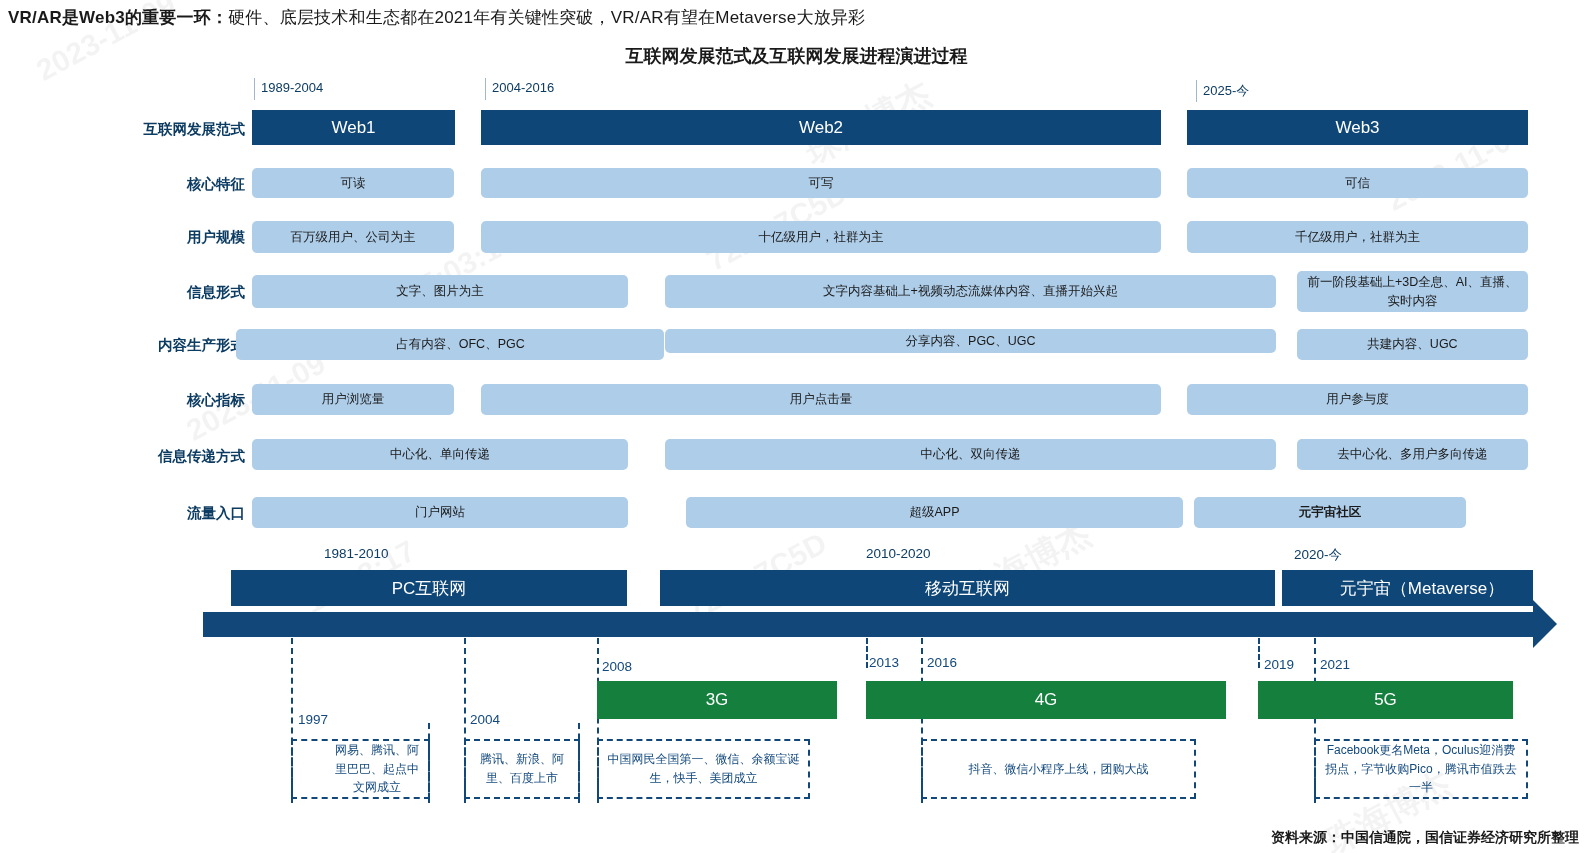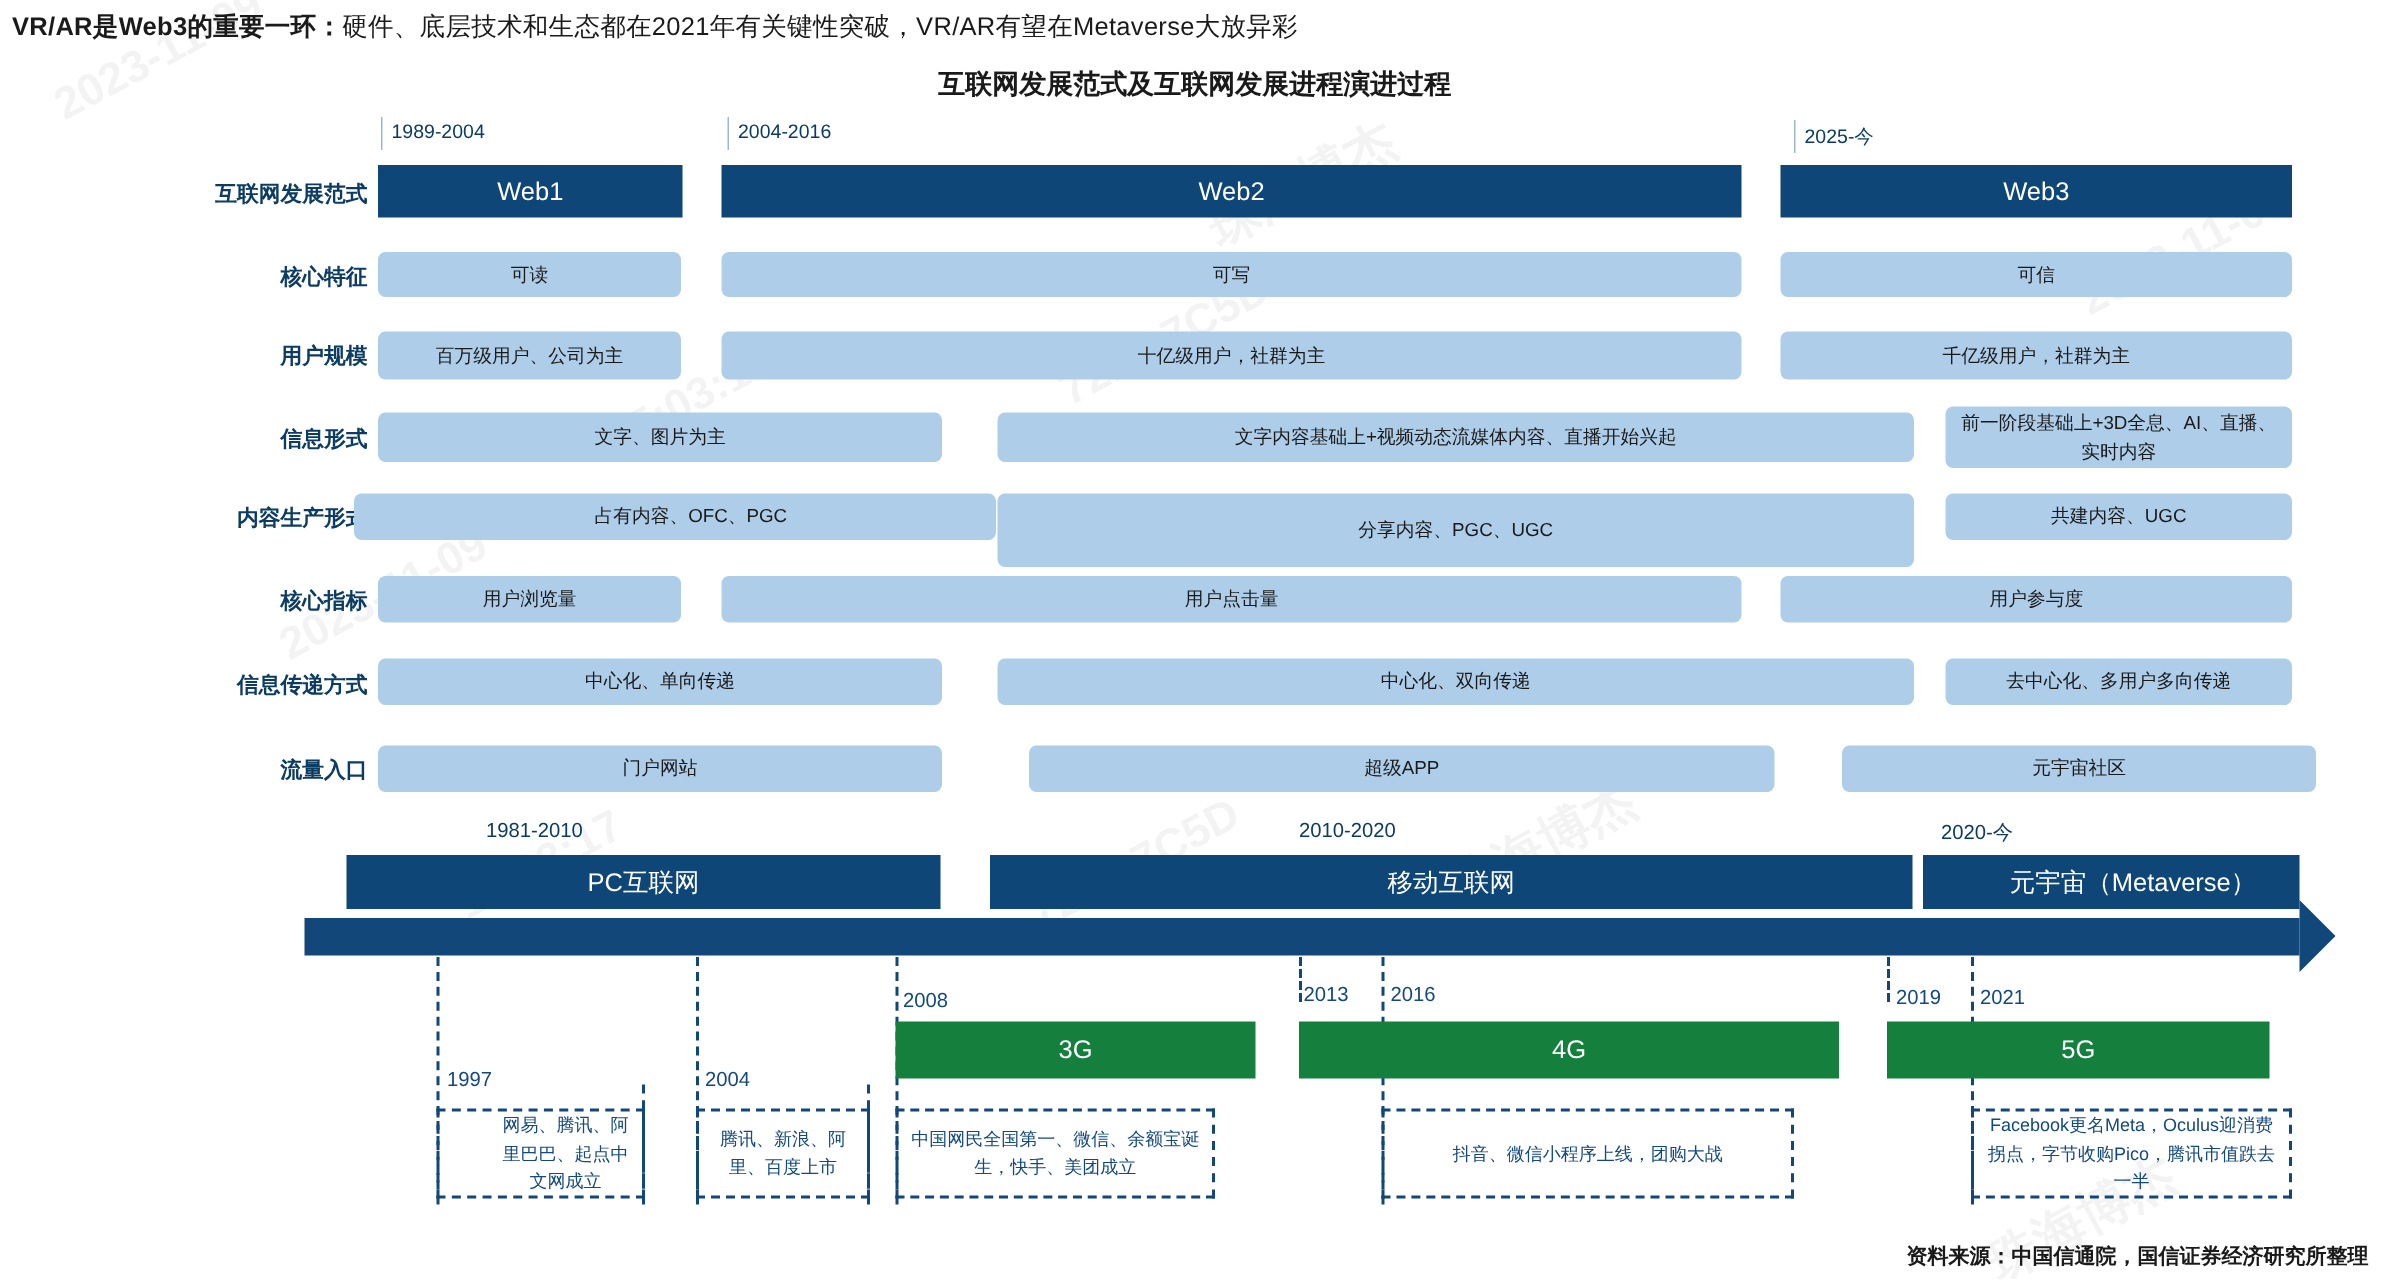--- a/index.html
+++ b/index.html
@@ -101,34 +101,34 @@
 
 <div class="lightbar" style="left:252px;top:221px;width:202px;height:32px;">百万级用户、公司为主</div>
 <div class="lightbar" style="left:481px;top:221px;width:680px;height:32px;">十亿级用户，社群为主</div>
 <div class="lightbar" style="left:1187px;top:221px;width:341px;height:32px;">千亿级用户，社群为主</div>
 
 <div class="lightbar" style="left:252px;top:275px;width:376px;height:33px;">文字、图片为主</div>
 <div class="lightbar" style="left:665px;top:275px;width:611px;height:33px;">文字内容基础上+视频动态流媒体内容、直播开始兴起</div>
 <div class="lightbar" style="left:1297px;top:271px;width:231px;height:41px;">前一阶段基础上+3D全息、AI、直播、实时内容</div>
 
 <div class="lightbar" style="left:236px;top:329px;width:428px;height:31px;padding-left:29px;">占有内容、OFC、PGC</div>
-<div class="lightbar" style="left:665px;top:329px;width:611px;height:49px;">分享内容、PGC、UGC</div>
+<div class="lightbar" style="left:665px;top:329px;width:611px;height:24px;">分享内容、PGC、UGC</div>
 <div class="lightbar" style="left:1297px;top:329px;width:231px;height:31px;">共建内容、UGC</div>
 
 <div class="lightbar" style="left:252px;top:384px;width:202px;height:31px;">用户浏览量</div>
 <div class="lightbar" style="left:481px;top:384px;width:680px;height:31px;">用户点击量</div>
 <div class="lightbar" style="left:1187px;top:384px;width:341px;height:31px;">用户参与度</div>
 
 <div class="lightbar" style="left:252px;top:439px;width:376px;height:31px;">中心化、单向传递</div>
 <div class="lightbar" style="left:665px;top:439px;width:611px;height:31px;">中心化、双向传递</div>
 <div class="lightbar" style="left:1297px;top:439px;width:231px;height:31px;">去中心化、多用户多向传递</div>
 
 <div class="lightbar" style="left:252px;top:497px;width:376px;height:31px;">门户网站</div>
 <div class="lightbar" style="left:665px;top:497px;width:497px;height:31px;margin-left:21px;">超级APP</div>
-<div class="lightbar" style="left:1228px;top:497px;width:316px;height:31px;">元宇宙社区</div>
+<div class="lightbar" style="left:1194px;top:497px;width:272px;height:31px;font-weight:bold;">元宇宙社区</div>
 
 <div class="tl-period" style="left:324px;top:546px;width:200px;">1981-2010</div>
 <div class="tl-period" style="left:866px;top:546px;width:200px;">2010-2020</div>
 <div class="tl-period" style="left:1294px;top:546px;width:200px;">2020-今</div>
 
 <div class="tl-bar" style="left:231px;top:570px;width:396px;height:36px;">PC互联网</div>
 <div class="tl-bar" style="left:660px;top:570px;width:615px;height:36px;">移动互联网</div>
 <div class="tl-bar" style="left:1282px;top:570px;width:222px;height:36px;padding-left:29px;">元宇宙（Metaverse）</div>
 
 <div class="axis"></div>

